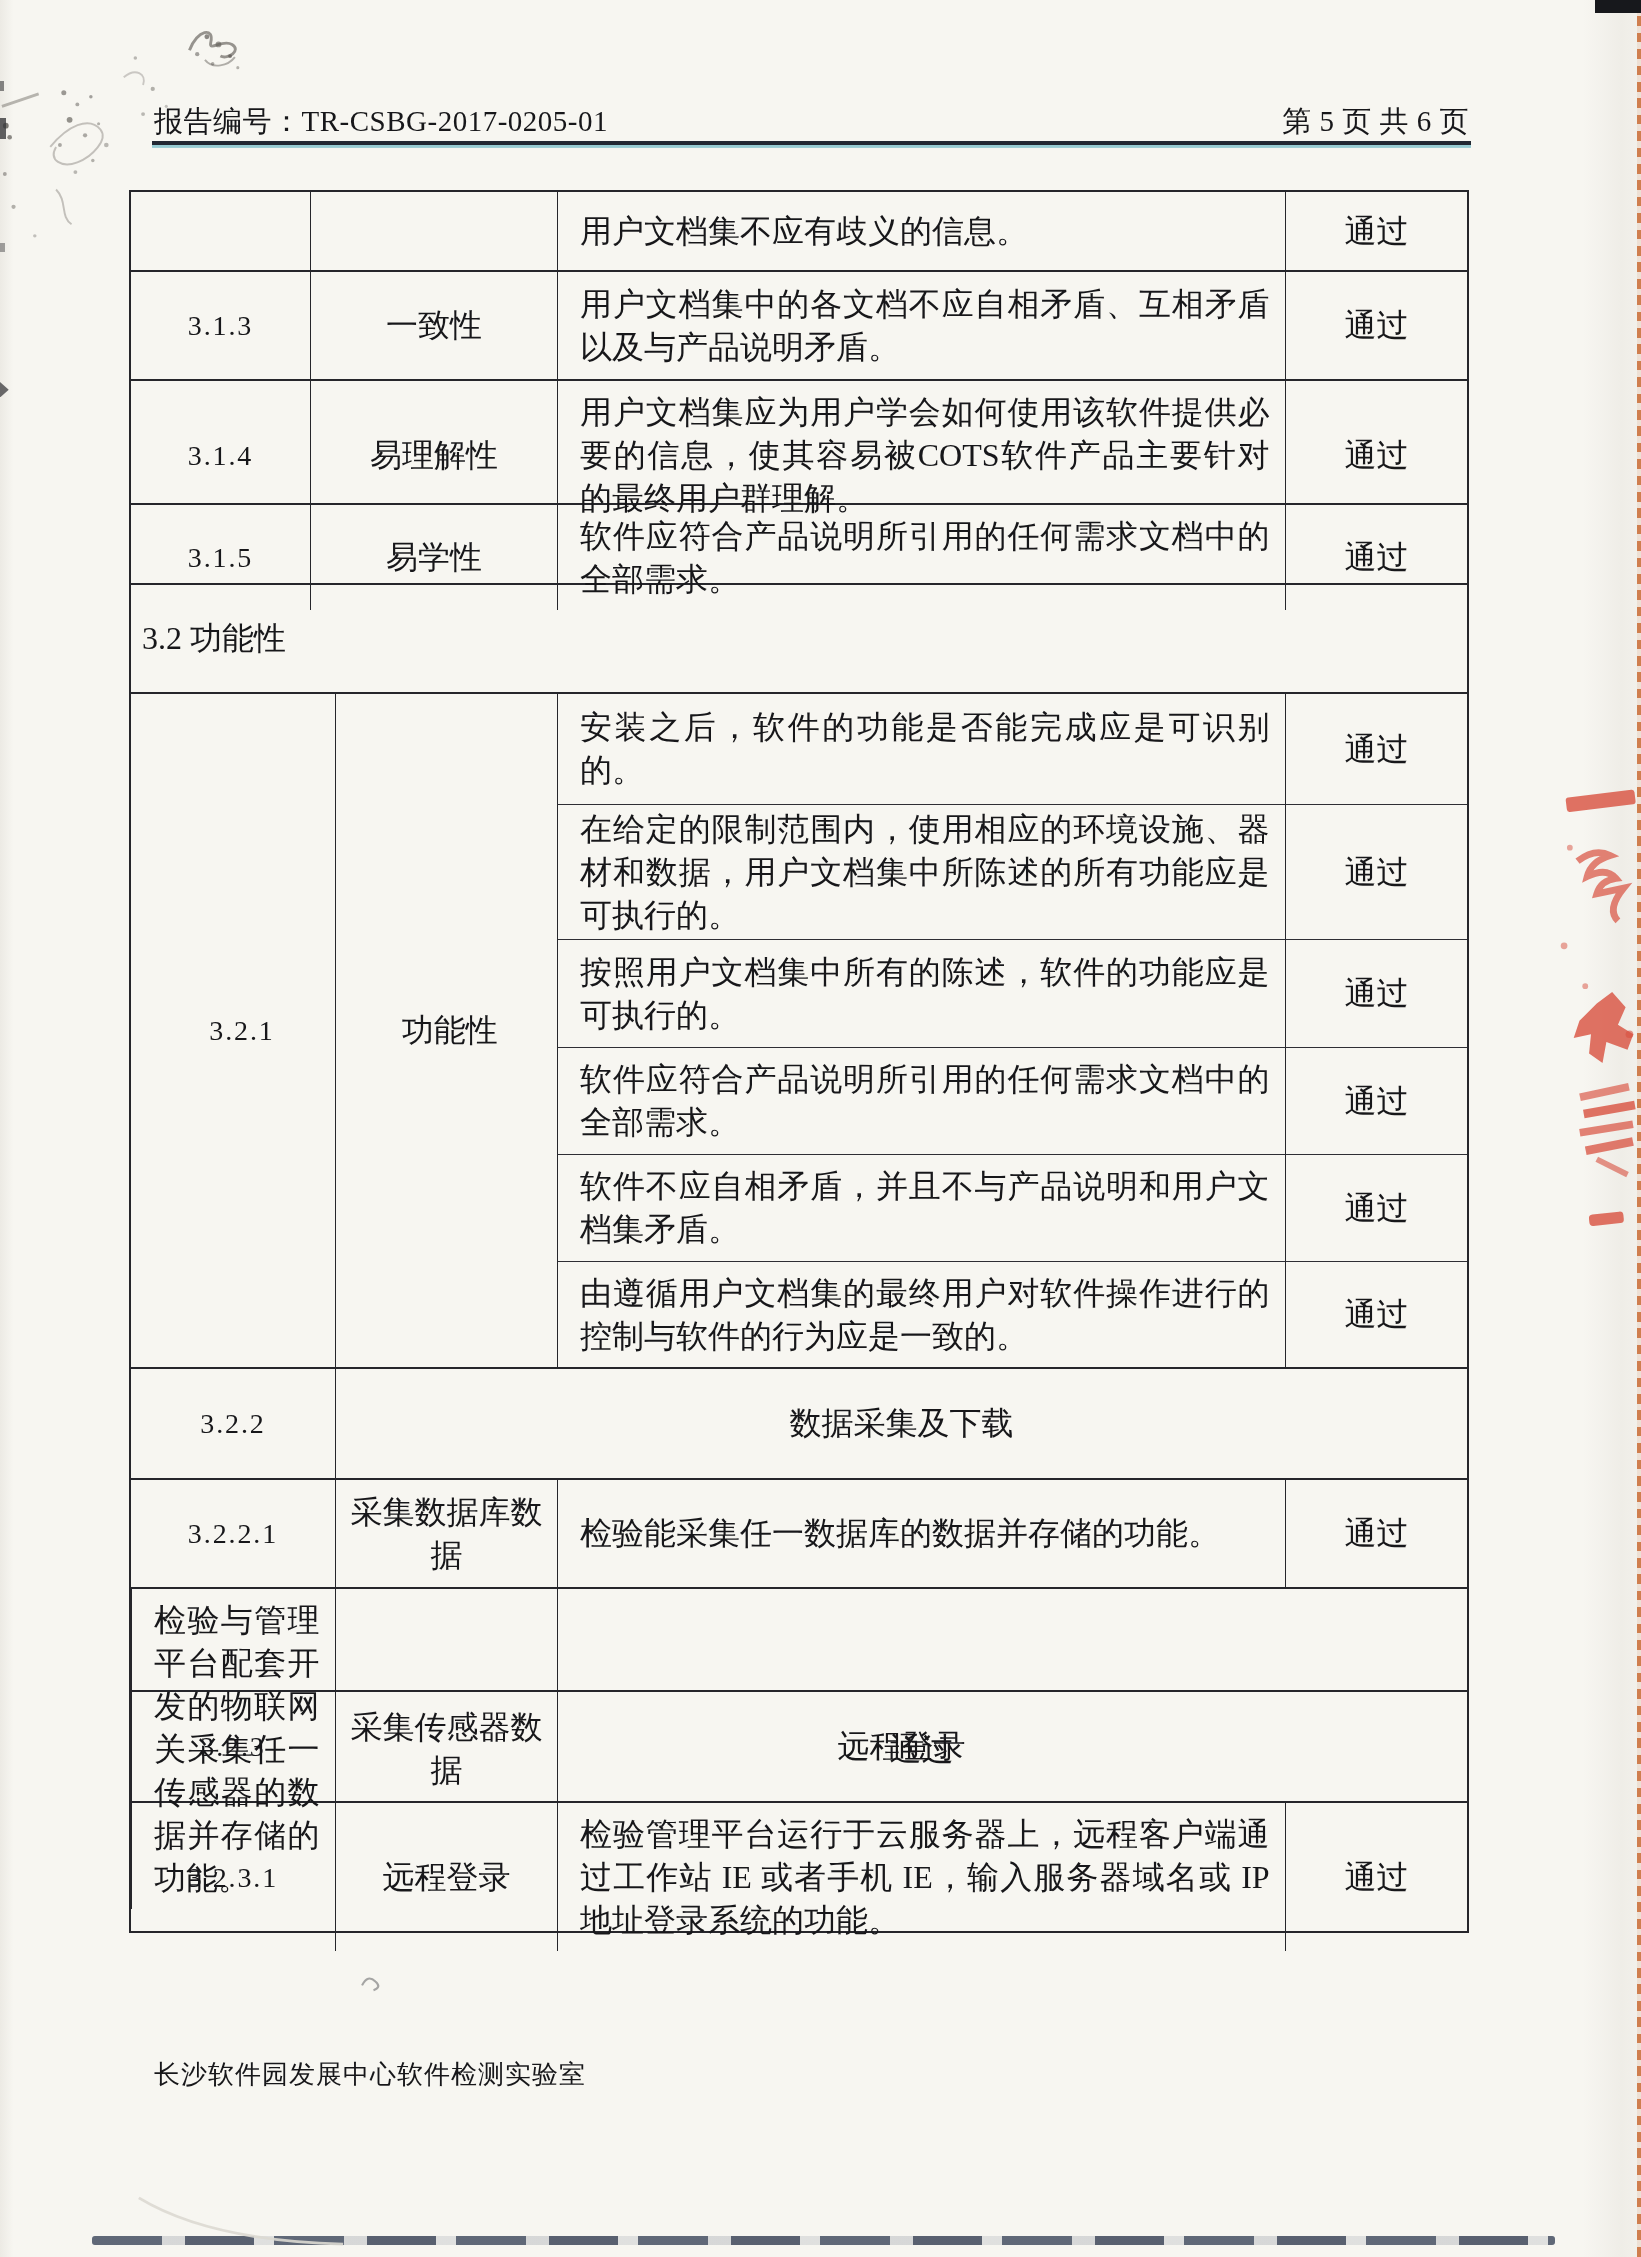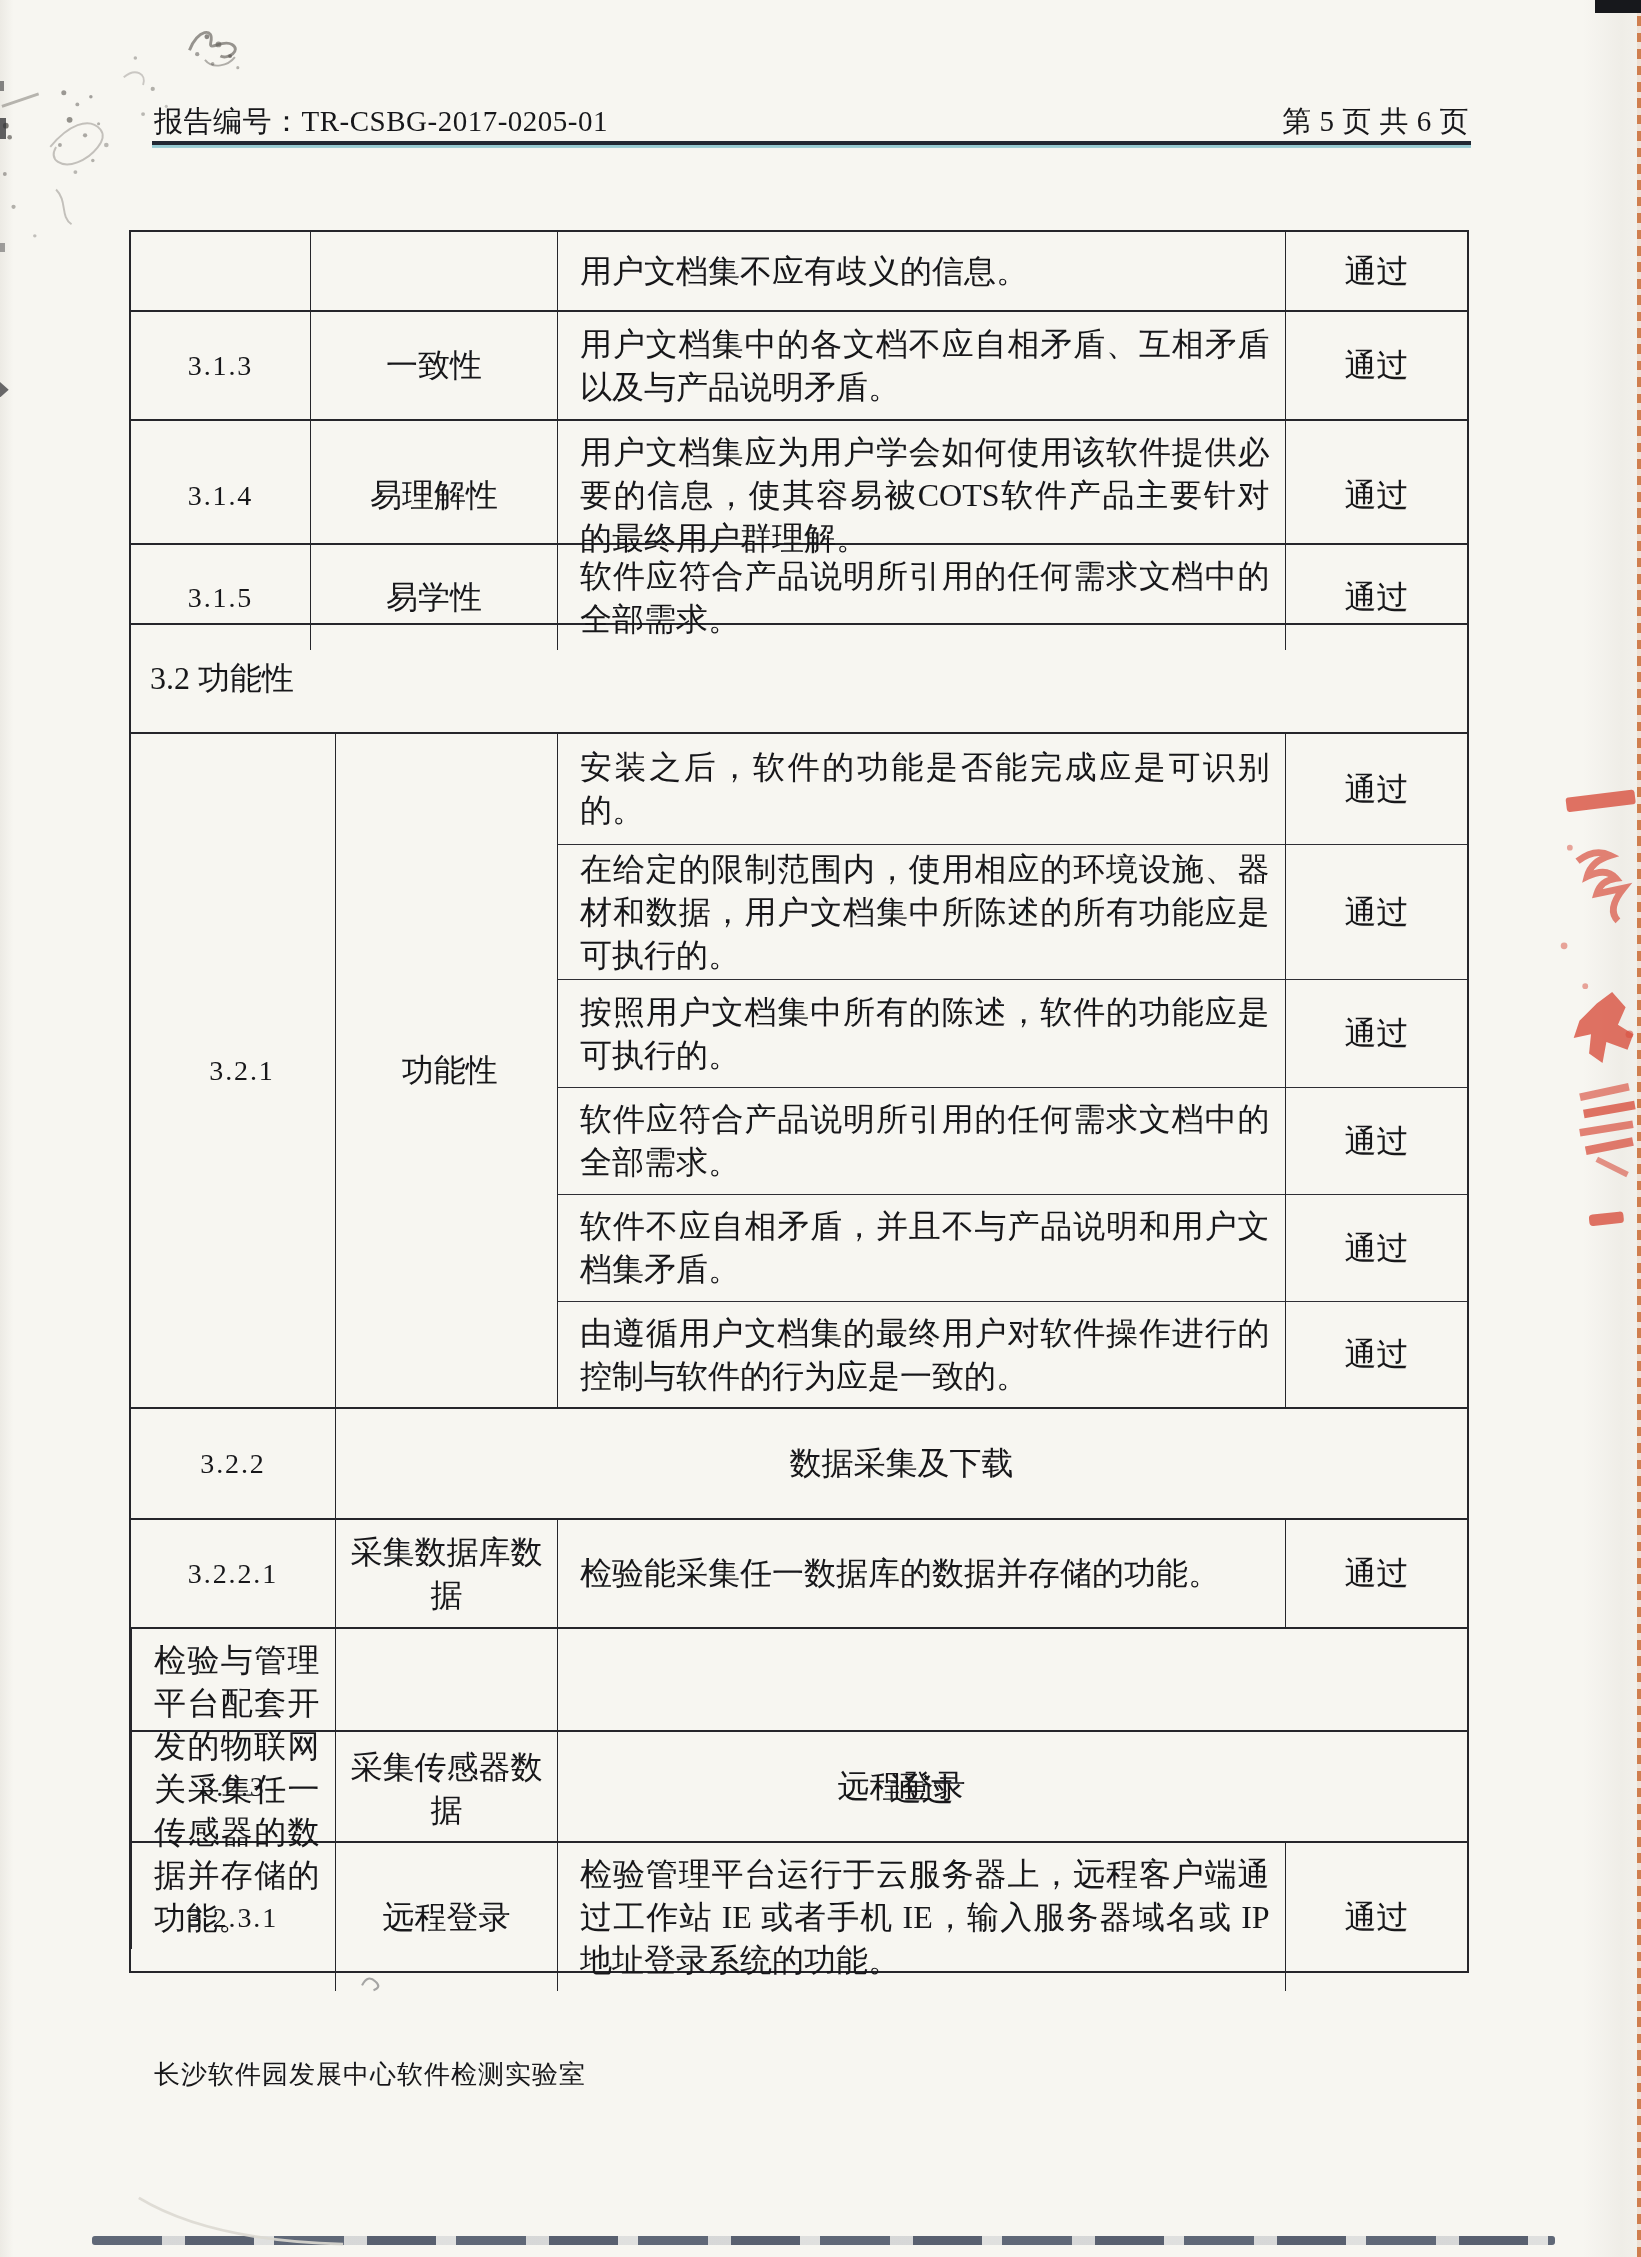--- a/index.html
+++ b/index.html
@@ -31,39 +31,38 @@
     position:absolute;left:152px;top:141px;width:1319px;height:3.9px;
     background:#232833;
     box-shadow:0 2.9px 0 rgba(73,168,184,.55);
   }
   
   .doc-table{
     position:absolute;left:129px;top:190px;width:1340px;
     border:2.9px solid var(--line);
     box-sizing:border-box;
     background:transparent;
-    margin-top:40px;
   }
   .row{display:grid;box-sizing:border-box;}
   .g1{grid-template-columns:179px 247px 1fr 182px;}
   .g2{grid-template-columns:204px 222px 1fr 182px;}
   .gm{grid-template-columns:204px 1fr;}
   .bt{border-top:2.9px solid var(--line);}
   .cell{
     display:flex;align-items:center;box-sizing:border-box;
     font-size:32px;line-height:43px;
   }
   .bl{border-left:1.9px solid var(--line);}
   .c-num{justify-content:center;text-align:right;font-size:28px;letter-spacing:1.9px;}
   .c-name{justify-content:center;text-align:center;padding:5.8px 11.6px;}
   .c-desc{padding:9.7px 15.4px 9.7px 22px;}
   .c-desc span{display:block;width:100%;text-align:justify;}
   .c-res{justify-content:center;text-align:center;}
   .c-title{justify-content:center;text-align:center;}
-  .c-sec{padding-left:19px;}
+  .c-sec{padding-left:11px;}
   .r0{height:78px}.r1{height:109px}.r2{height:124px}.r3{height:80px}
   .rsec{height:109px}
   .rm{height:111px}
   .r221{height:109px}.r222{height:103px}.r231{height:130px}
   .block{grid-template-rows:110px 135px 108px 107px 107px 106px;}
   .rspan{grid-row:1 / 7;padding-left:18px;}
   .gc1{grid-column:1}.gc2{grid-column:2}.gc3{grid-column:3}.gc4{grid-column:4}
   .st{border-top:1.9px solid var(--sub);}
   
   .footer{

